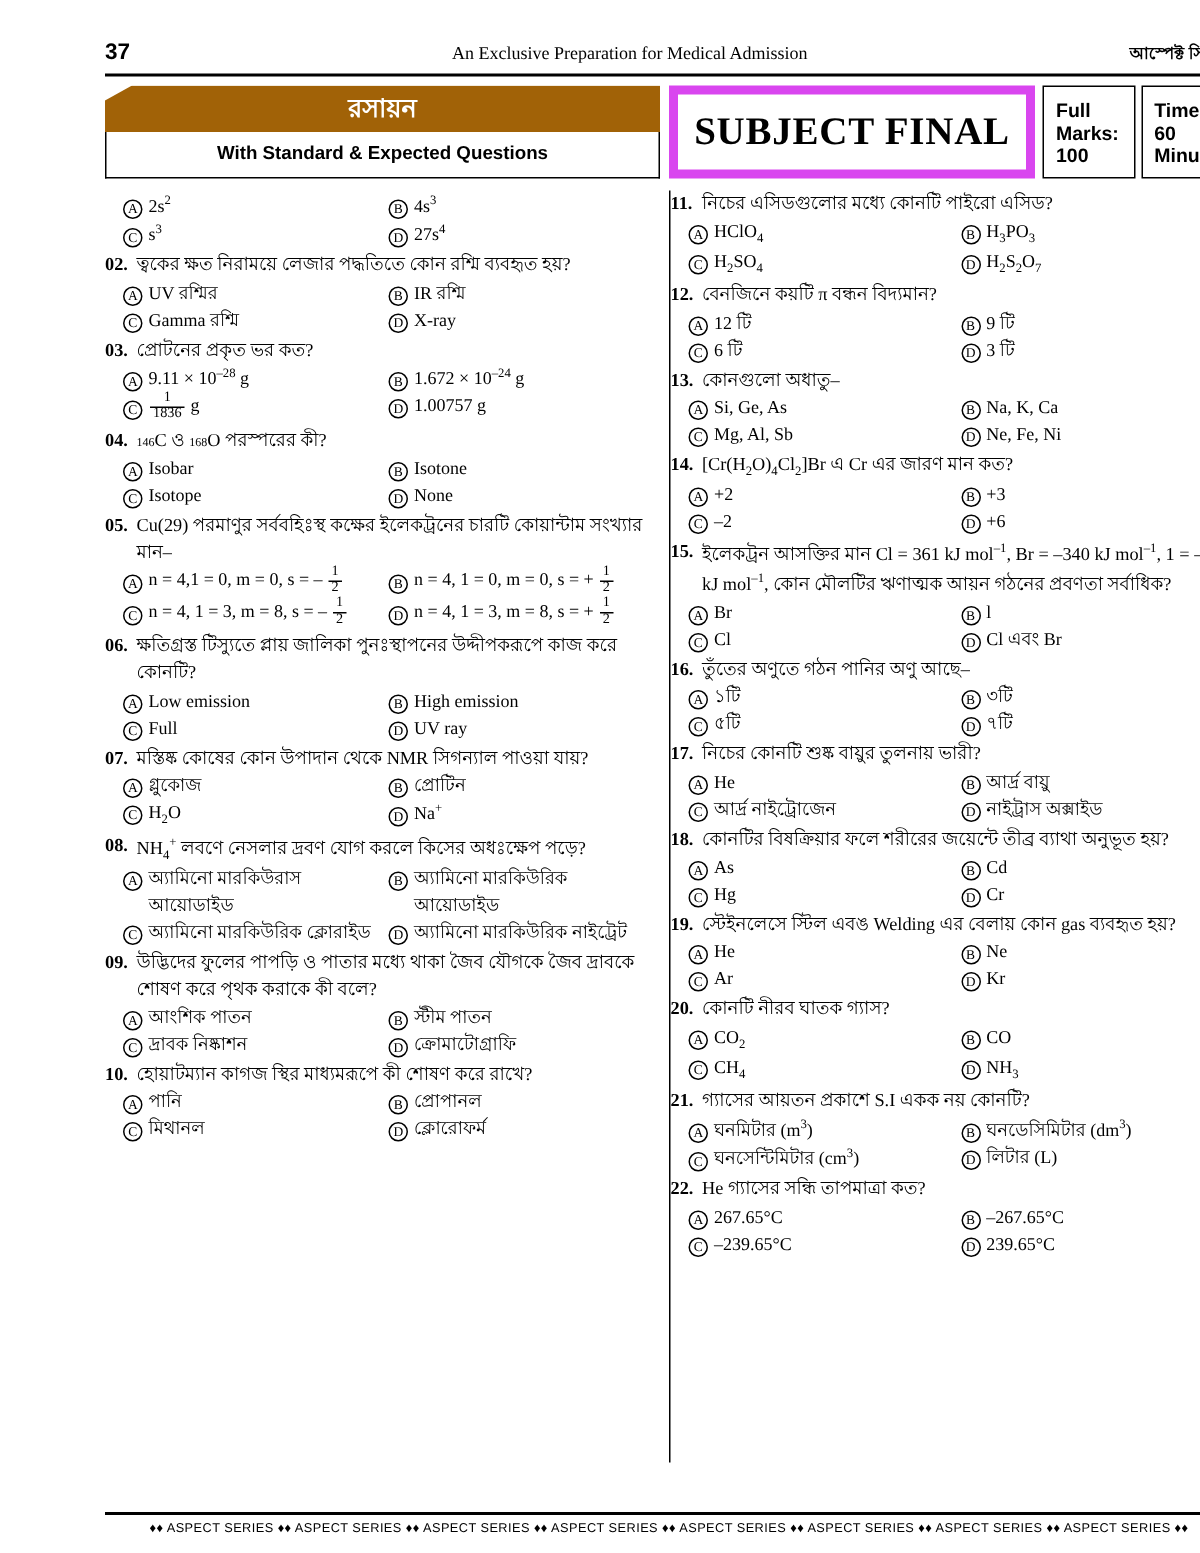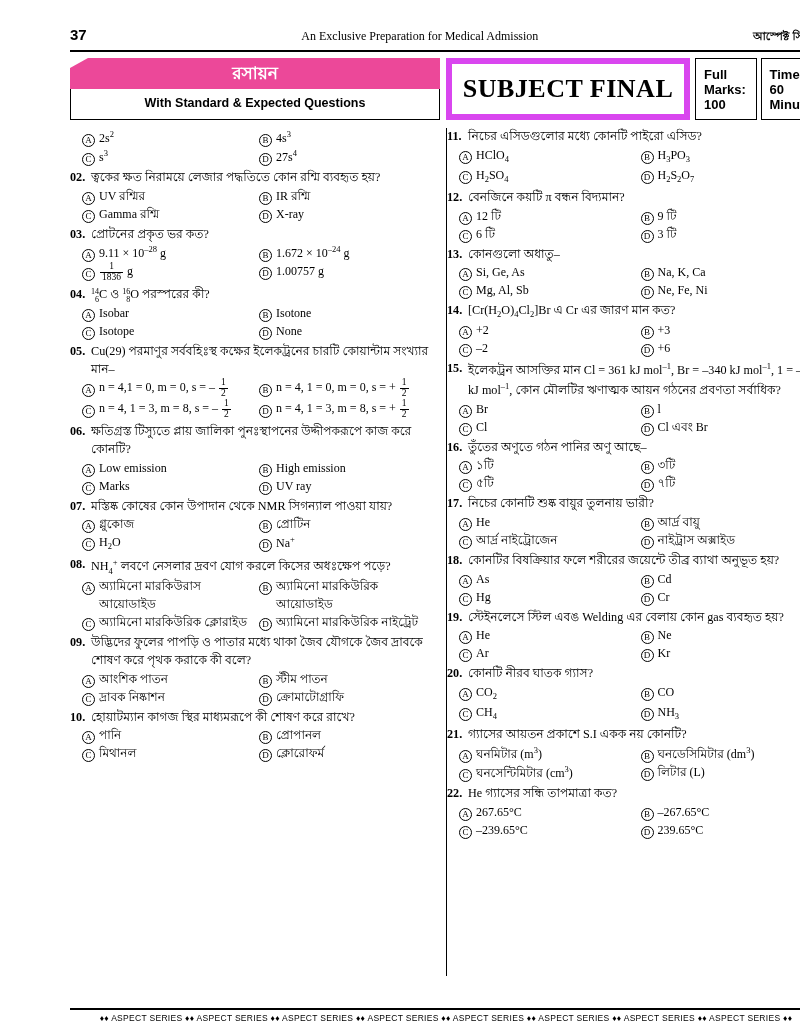--- a/index.html
+++ b/index.html
@@ -52,21 +52,21 @@
     display: flex;
     gap: 6px;
     margin-bottom: 8px;
     height: 62px;
   }
   .banner-left {
     width: 370px;
     position: relative;
   }
   .banner-left .black-bar {
-    background: #ec4899;
+    background: #a16207;
     color: #fff;
     height: 31px;
     text-align: center;
     font-size: 17px;
     font-weight: bold;
     line-height: 31px;
     font-family: "Liberation Serif", serif;
     clip-path: polygon(18px 0, 100% 0, 100% 100%, 0 100%, 0 10px);
   }
   .banner-left .sub-bar {
@@ -177,25 +177,25 @@
     vertical-align: middle;
     text-align: center;
     font-size: 9.5px;
     line-height: 1.05;
     margin: 0 1px;
   }
   .frac .num { border-bottom: 1px solid #000; padding: 0 2px; }
   .frac .den { padding: 0 2px; }
   .isotope {
     display: inline-flex;
-    flex-direction: column;
+    flex-direction: row;
     vertical-align: middle;
     font-size: 8px;
     line-height: 1;
-    text-align: right;
+    text-align: center;
     margin-right: 0px;
   }
   
   .footer {
     position: absolute;
     left: 24px;
     right: 24px;
     bottom: 12px;
   }
   .footer .frule { border-top: 2.5px solid #000; margin-bottom: 3px; }
@@ -382,21 +382,21 @@
             <div class="opt">
               <span class="ocircle">A</span>
               <span>Low emission</span>
             </div>
             <div class="opt">
               <span class="ocircle">B</span>
               <span>High emission</span>
             </div>
             <div class="opt">
               <span class="ocircle">C</span>
-              <span>Marks</span>
+              <span>Full</span>
             </div>
             <div class="opt">
               <span class="ocircle">D</span>
               <span>UV ray</span>
             </div>
           </div>
         </div>
         <div class="q">
           <div class="q-head">
             <span class="q-num">07.</span>

